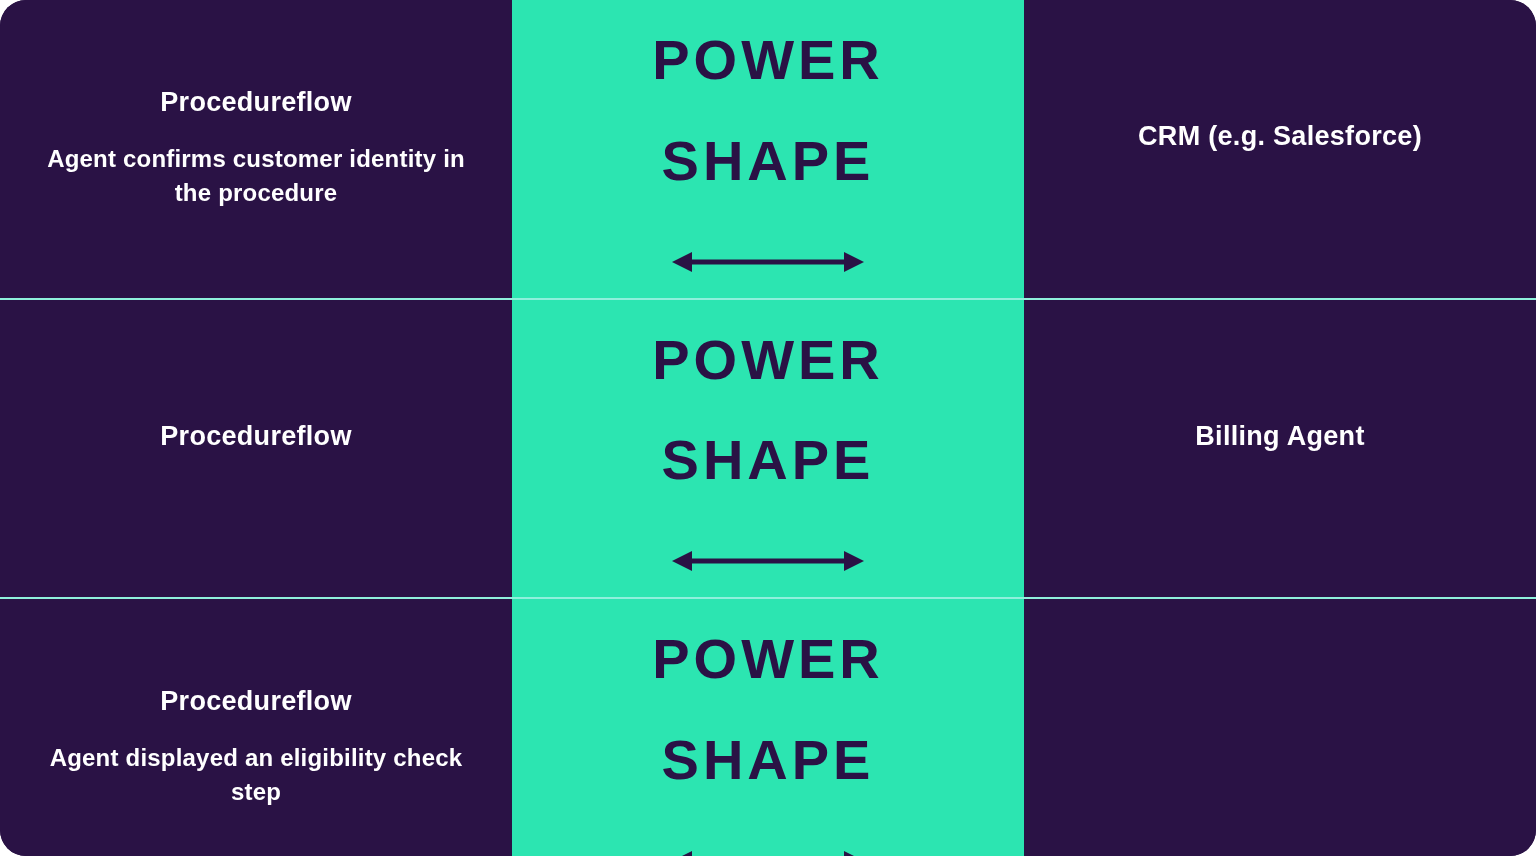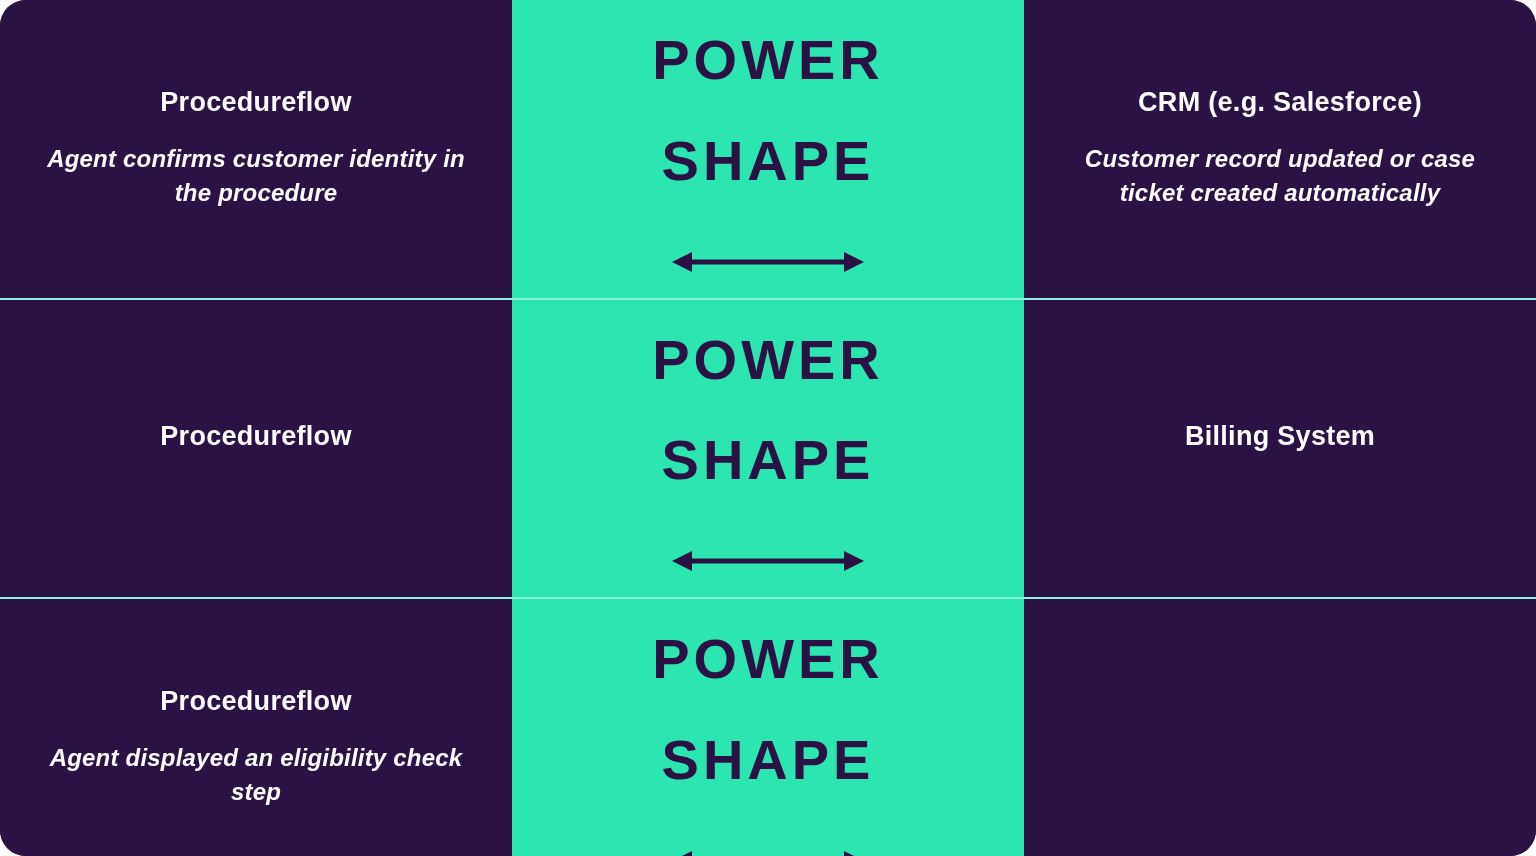--- a/index.html
+++ b/index.html
@@ -47,21 +47,20 @@
     font-weight: 700;
     letter-spacing: 0.3px;
     margin-bottom: 24px;
   }
   .side-desc {
     font-size: 24px;
     font-weight: 600;
     line-height: 1.42;
     max-width: 470px;
     letter-spacing: 0.2px;
-    font-style: italic;
   }
   .power-line {
     font-size: 56px;
     font-weight: 800;
     letter-spacing: 4px;
     line-height: 1.3;
     color: var(--dark-purple, #2A1245);
   }
   .arrow-wrap {
     margin-top: 24px;
@@ -85,41 +84,40 @@
       <div class="arrow-wrap">
         <svg width="192" height="24" viewBox="0 0 192 24" aria-hidden="true">
           <line x1="14" y1="12" x2="178" y2="12" stroke="currentColor" stroke-width="5"></line>
           <polygon points="0,12 20,2 20,22" fill="currentColor"></polygon>
           <polygon points="192,12 172,2 172,22" fill="currentColor"></polygon>
         </svg>
       </div>
     </div>
     <div class="cell side">
       <div class="side-title">CRM (e.g. Salesforce)</div>
-      <div class="side-desc">Customer record updated or case ticket created automatically</div>
     </div>
   </div>
 
   <div class="row">
     <div class="cell side">
       <div class="side-title">Procedureflow</div>
     </div>
     <div class="cell center">
       <div class="power-line">POWER</div>
       <div class="power-line">SHAPE</div>
       <div class="arrow-wrap">
         <svg width="192" height="24" viewBox="0 0 192 24" aria-hidden="true">
           <line x1="14" y1="12" x2="178" y2="12" stroke="currentColor" stroke-width="5"></line>
           <polygon points="0,12 20,2 20,22" fill="currentColor"></polygon>
           <polygon points="192,12 172,2 172,22" fill="currentColor"></polygon>
         </svg>
       </div>
     </div>
     <div class="cell side">
-      <div class="side-title">Billing System</div>
+      <div class="side-title">Billing Agent</div>
     </div>
   </div>
 
   <div class="row">
     <div class="cell side">
       <div class="side-title">Procedureflow</div>
       <div class="side-desc">Agent displayed an eligibility check step</div>
     </div>
     <div class="cell center">
       <div class="power-line">POWER</div>

